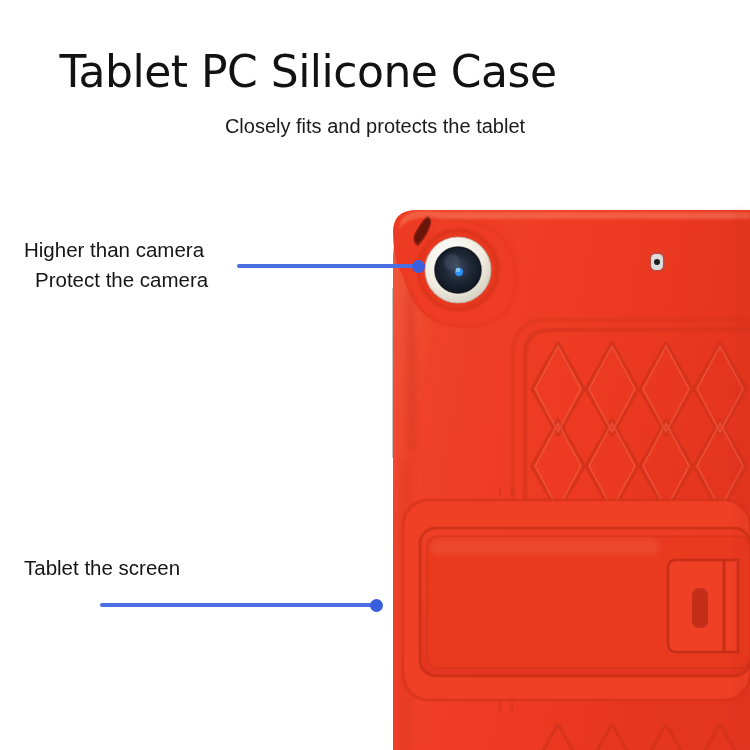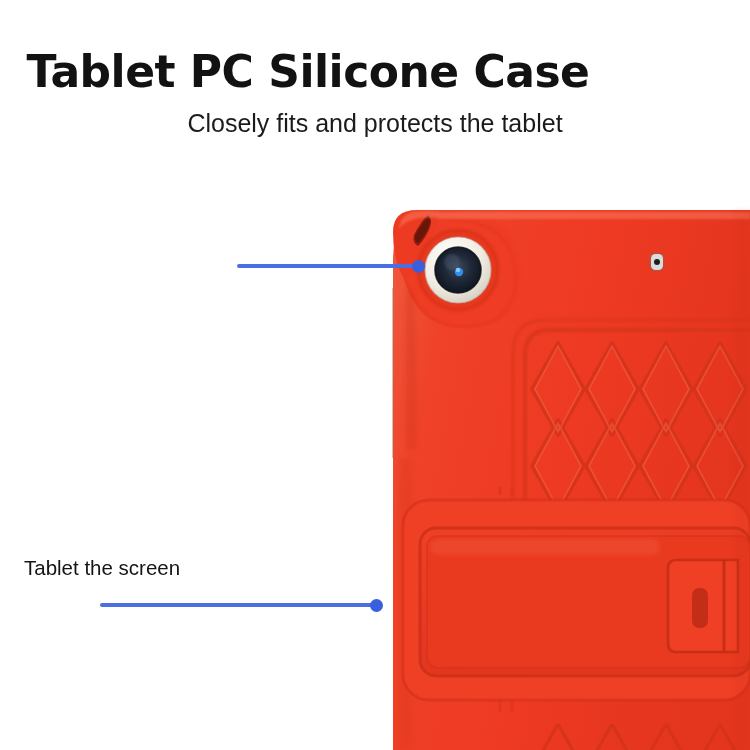--- a/index.html
+++ b/index.html
@@ -18,33 +18,33 @@
 
   
   .title {
     position: absolute;
     left: 0;
     top: 46px;
     width: 616px;
     text-align: center;
     font-family: "DejaVu Sans", sans-serif;
     font-size: 44px;
-    font-weight: 700;
+    font-weight: 400;
     letter-spacing: -0.5px;
     color: #121212;
     white-space: nowrap;
   }
   .subtitle {
     position: absolute;
     left: 0;
-    top: 109px;
+    top: 115px;
     width: 750px;
     text-align: center;
     font-family: "Liberation Sans", sans-serif;
-    font-size: 25px;
+    font-size: 20px;
     font-weight: 400;
     color: #1b1b1b;
     white-space: nowrap;
   }
 
   
   .callout-text {
     position: absolute;
     font-family: "Liberation Sans", sans-serif;
     font-size: 20.5px;
@@ -253,20 +253,24 @@
       </g>
 
       <rect x="734" y="210" width="16" height="540" fill="#c72e17" opacity="0.13" filter="url(#softer)"></rect>
     </g>
   </svg>
 
   <div class="title">Tablet PC Silicone Case</div>
 
   <div class="subtitle">Closely fits and protects the tablet</div>
 
+  <div class="callout-text" id="callout-camera-text">
+    <span class="l1">Higher than camera</span>
+    <span class="l2">Protect the camera</span>
+  </div>
 
   <div class="callout-text" id="callout-screen-text">
     <span class="l1">Tablet the screen</span>
   </div>
 
   <div class="leader" id="leader-camera" style="background: rgb(74, 111, 227);"></div>
   <div class="leader-dot" id="leader-camera-dot"></div>
 
   <div class="leader" id="leader-screen" style="background: rgb(74, 111, 227);"></div>
   <div class="leader-dot" id="leader-screen-dot"></div>

